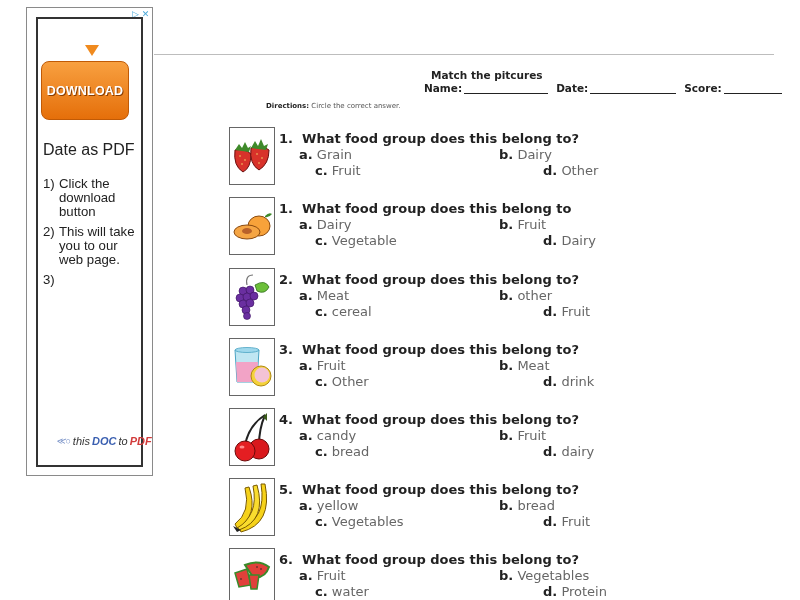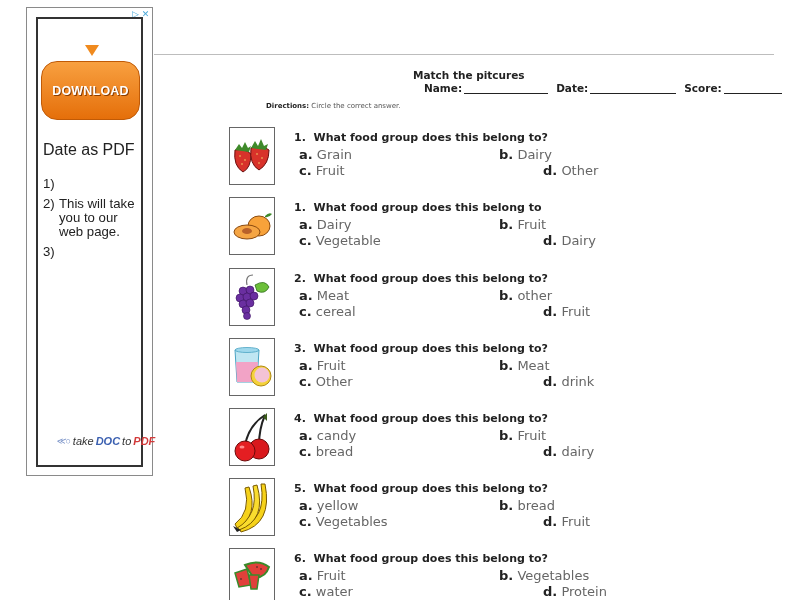--- a/index.html
+++ b/index.html
@@ -19,22 +19,22 @@
     position: absolute; right: 2px; top: 1px; display: flex; gap: 1px;
     font-size: 9px; line-height: 10px; color: #4aa8d8;
   }
   .ad-badge span { display: inline-block; width: 9px; height: 10px; text-align: center; }
   .ad-arrow {
     position: absolute; left: 47px; top: 26px; width: 0; height: 0;
     border-left: 7px solid transparent; border-right: 7px solid transparent;
     border-top: 11px solid #f08a1e;
   }
   .ad-download {
-    position: absolute; left: 3px; top: 42px; width: 99px; height: 59px;
-    border-radius: 16px; background: linear-gradient(#f8a040, #e56f0a);
+    position: absolute; left: 3px; top: 42px; width: 88px; height: 59px;
+    border-radius: 8px; background: linear-gradient(#f8a040, #e56f0a);
     border: 1px solid #c05a06; display: flex; align-items: center; justify-content: center;
     color: #fff; font-family: "Liberation Sans", sans-serif; font-weight: bold; font-size: 12.5px;
     letter-spacing: 0.2px; text-shadow: 1px 1px 0 #8a3d00; cursor: pointer;
   }
   .ad-title {
     position: absolute; left: 5px; top: 122px; font-family: "Liberation Sans", sans-serif;
     font-size: 16px; color: #222;
   }
   .ad-steps {
     position: absolute; left: 5px; top: 158px; width: 100px; list-style: none;
@@ -54,72 +54,73 @@
 
   
   .divider { position: absolute; left: 154px; top: 54px; width: 620px; height: 1px; background: #bdbdbd; }
   .header-fields {
     position: absolute; left: 424px; top: 35px; display: flex; gap: 8px;
     font-family: "DejaVu Sans", sans-serif; font-weight: bold; font-size: 10.5px; color: #222;
   }
   .field { display: flex; align-items: flex-end; margin-top: 47px; }
   .field .line { display: inline-block; border-bottom: 1.5px solid #222; height: 11px; margin-left: 2px; }
   .ws-title {
-    position: absolute; left: 413px; top: 69px; font-weight: bold; font-size: 10.5px; color: #222;
+    position: absolute; left: 431px; top: 69px; font-weight: bold; font-size: 10.5px; color: #222;
   }
   .directions {
     position: absolute; left: 222px; top: 102px; font-size: 7px; color: #555;
   }
   .directions b { color: #222; padding-left: 44px; }
 
   .q {
     position: absolute; left: 229px; width: 540px; height: 58px;
   }
   .q .pic {
     position: absolute; left: 0; top: 0; width: 46px; height: 58px;
     border: 1.5px solid #666; background: #fff; display: flex; align-items: center; justify-content: center;
     overflow: hidden;
   }
   .q .qtext {
-    position: absolute; left: 65px; top: 4px; font-weight: bold; font-size: 11px; color: #222;
+    position: absolute; left: 50px; top: 4px; font-weight: bold; font-size: 13px; color: #222;
   }
   .q .opt { position: absolute; font-size: 13px; color: #666; }
   .q .opt b { color: #222; }
   .q .oa { left: 70px; top: 20px; }
-  .q .oc { left: 70px; top: 36px; }
+  .q .oc { left: 86px; top: 36px; }
   .q .ob { left: 270px; top: 20px; }
   .q .od { left: 270px; top: 36px; margin-left: 44px; }
 </style>
 </head>
 <body>
 
 <div class="ad-outer">
   <div class="ad-badge">
     <span>▷</span>
     <span>✕</span>
   </div>
   <div class="ad-inner">
     <div class="ad-arrow"></div>
     <div class="ad-download">DOWNLOAD</div>
     <div class="ad-title">Date as PDF</div>
     <ul class="ad-steps">
       <li>
           <span class="num">1)</span>
+          <span>Click the download button</span>
         </li>
       <li>
           <span class="num">2)</span>
           <span>This will take you to our web page.</span>
         </li>
       <li>
           <span class="num">3)</span>
         </li>
     </ul>
     <div class="ad-logo">
       <span class="swoosh">≪○</span>
-      <span class="p1">take</span>
+      <span class="p1">this</span>
         <span class="p2">DOC</span>
         <span class="p3">to</span>
         <span class="p4">PDF</span>
     </div>
   </div>
 </div>
 
 <div class="header-fields">
   <div class="field">
       <span>Name:</span>

